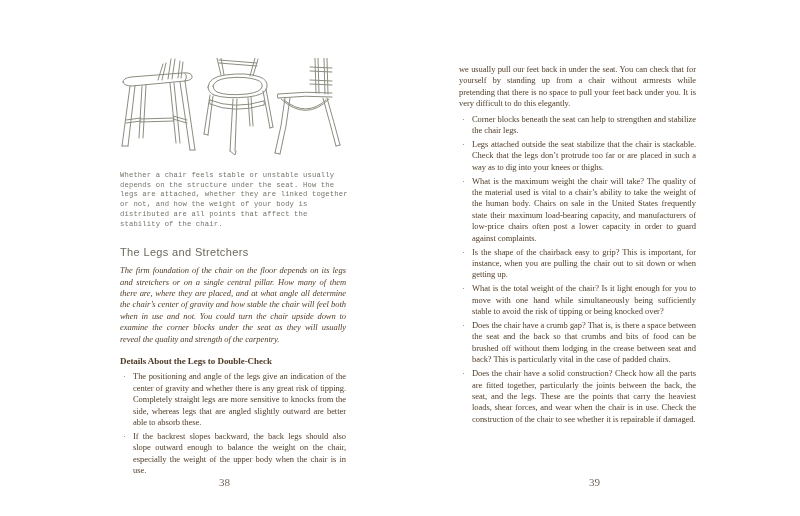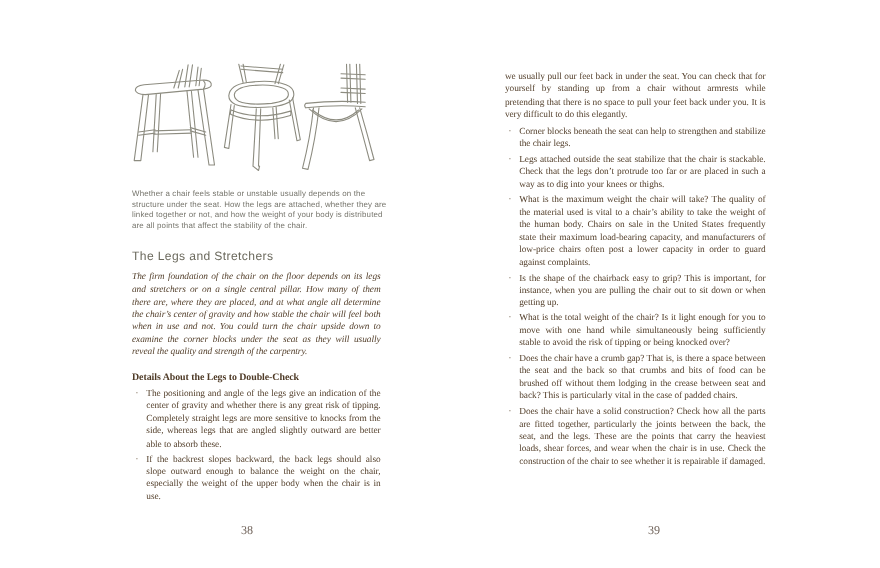--- a/index.html
+++ b/index.html
@@ -11,21 +11,21 @@
   .page-left  { left:0; }
   .page-right { left:400px; }
 
   .left-col  { position:absolute; left:120px; top:44px;  width:226px; }
   .right-col { position:absolute; left:59px;  top:50px;  width:237px; }
 
   svg.chairs { display:block; width:222px; height:106px; }
 
   .fig-caption {
     margin:7px 0 0 0; width:232px;
-    font-family:Liberation Sans, sans-serif;
+    font-family:Liberation Mono, monospace;
     font-size:7.2px; line-height:9.7px; letter-spacing:0.15px;
     color:#75746b;
   }
   .section-heading {
     margin:17px 0 0 0;
     font-family:"Liberation Sans", sans-serif; font-weight:normal;
     font-size:11px; letter-spacing:0.35px; color:#6b695d;
   }
   .body-text {
     font-size:8.5px; line-height:11.4px; letter-spacing:-0.05px;

